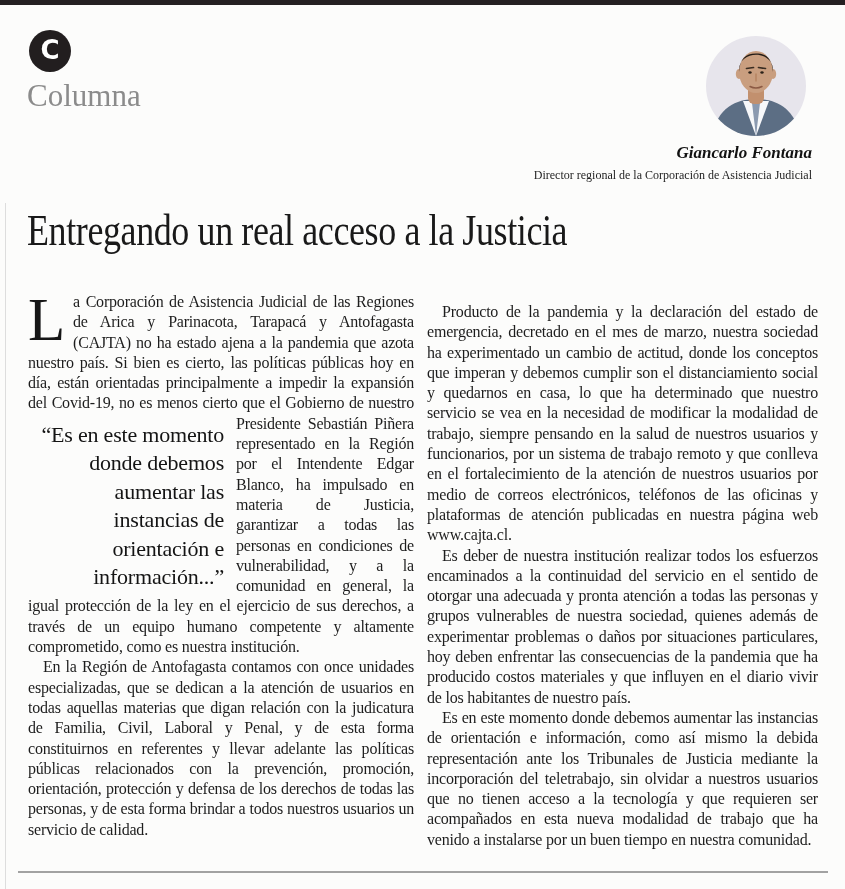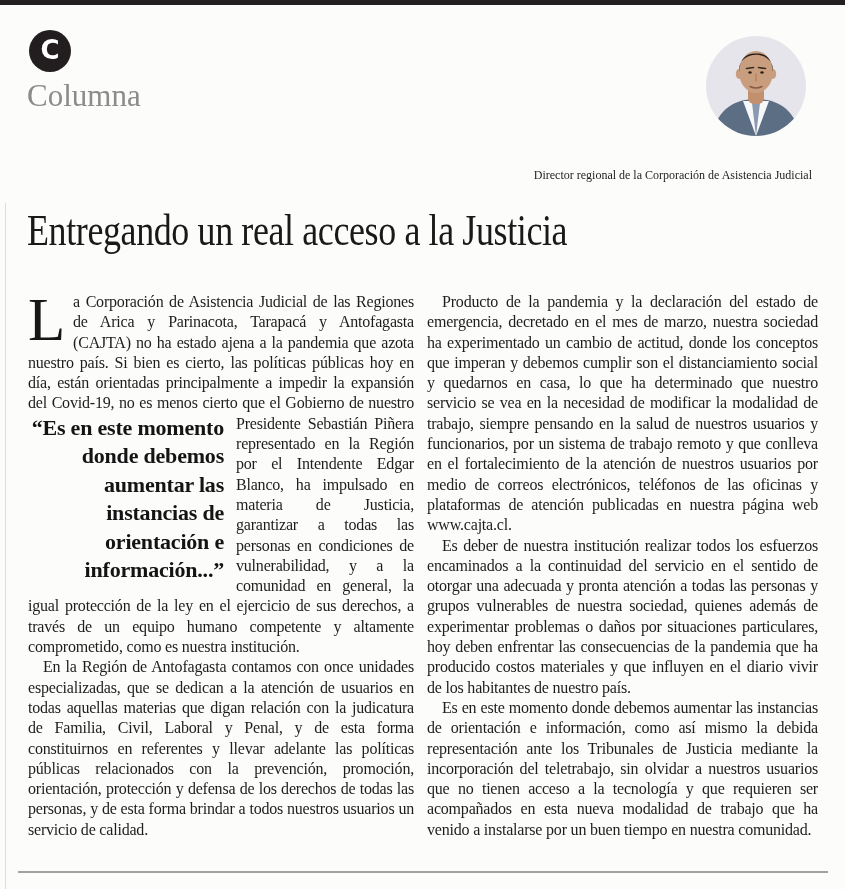--- a/index.html
+++ b/index.html
@@ -84,34 +84,34 @@
     overflow:hidden;
   }
   .col{
     position:absolute;top:0;height:578px;overflow:hidden;
     font-size:16px;line-height:20.3px;
     letter-spacing:-0.2px;
     text-align:justify;
     hyphens:auto;-webkit-hyphens:auto;
   }
   .col-left{left:0;width:386px;}
-  .col-right{left:399px;width:391px;}
+  .col-right{left:399px;width:391px;margin-top:10px;}
   .col p{margin:0;}
   .col p.indent{text-indent:15px;}
   .drop-cap{
     float:left;
     font-size:61px;line-height:50px;
     padding:3px 8px 0 0;
     color:#161616;
   }
   .pull-quote{
     float:left;
     width:196px;
-    margin:0 12px 4px 0;
-    font-weight:bold;
+    margin:7px 12px 4px 0;
+    font-weight:normal;
     font-size:22px;line-height:28.5px;
     letter-spacing:-0.2px;
     text-align:right;
     color:var(--quote_text);
     hyphens:none;-webkit-hyphens:none;
   }
   .bottom-rule{
     position:absolute;top:871px;left:18px;width:810px;height:2px;
     background:var(--rule);
   }
@@ -149,20 +149,21 @@
         <path d="M40.5,32.5 L47.5,31.5" stroke="#3a2d22" stroke-width="1.7" stroke-linecap="round"></path>
         <path d="M52.5,31.5 L59.5,32.5" stroke="#3a2d22" stroke-width="1.7" stroke-linecap="round"></path>
         <ellipse cx="44" cy="36.5" rx="1.7" ry="1.2" fill="#2a2018"></ellipse>
         <ellipse cx="56" cy="36.5" rx="1.7" ry="1.2" fill="#2a2018"></ellipse>
         <path d="M50,38 L50,45" stroke="#b5825f" stroke-width="1.4" stroke-linecap="round"></path>
         <path d="M44,50.5 Q50,53.5 56,50.5" stroke="#8c5a44" stroke-width="1.5" fill="none" stroke-linecap="round"></path>
       </g>
     </svg>
   </div>
 
+  <div class="author-name">Giancarlo Fontana</div>
   <div class="author-title">Director regional de la Corporación de Asistencia Judicial</div>
 
   <h1 class="headline" style="margin:0;font-weight:normal;">Entregando un real acceso a la Justicia</h1>
 
   <div class="columns">
 
     <div class="col col-left">
       <p><span class="drop-cap">L</span><span>a Corporación de Asistencia Judicial de las Regiones de Arica y Parinacota, Tarapacá y Antofagasta (CAJTA) no ha estado ajena a la pandemia que azota nuestro país. Si bien es cierto, las políticas públicas hoy en día, están orientadas principalmente a impedir la expansión del Covid-19, no es menos cierto que el Gobierno de nuestro</span><span class="pull-quote">“Es en este momento donde debemos aumentar las instancias de orientación e información...”</span><span> Presidente Sebastián Piñera representado en la Región por el Intendente Edgar Blanco, ha impulsado en materia de Justicia, garantizar a todas las personas en condiciones de vulnerabilidad, y a la comunidad en general, la igual protección de la ley en el ejercicio de sus derechos, a través de un equipo humano competente y altamente comprometido, como es nuestra institución.</span></p>
       <p class="indent">En la Región de Antofagasta contamos con once unidades especializadas, que se dedican a la atención de usuarios en todas aquellas materias que digan relación con la judicatura de Familia, Civil, Laboral y Penal, y de esta forma constituirnos en referentes y llevar adelante las políticas públicas relacionados con la prevención, promoción, orientación, protección y defensa de los derechos de todas las personas, y de esta forma brindar a todos nuestros usuarios un servicio de calidad.</p>
     </div>

